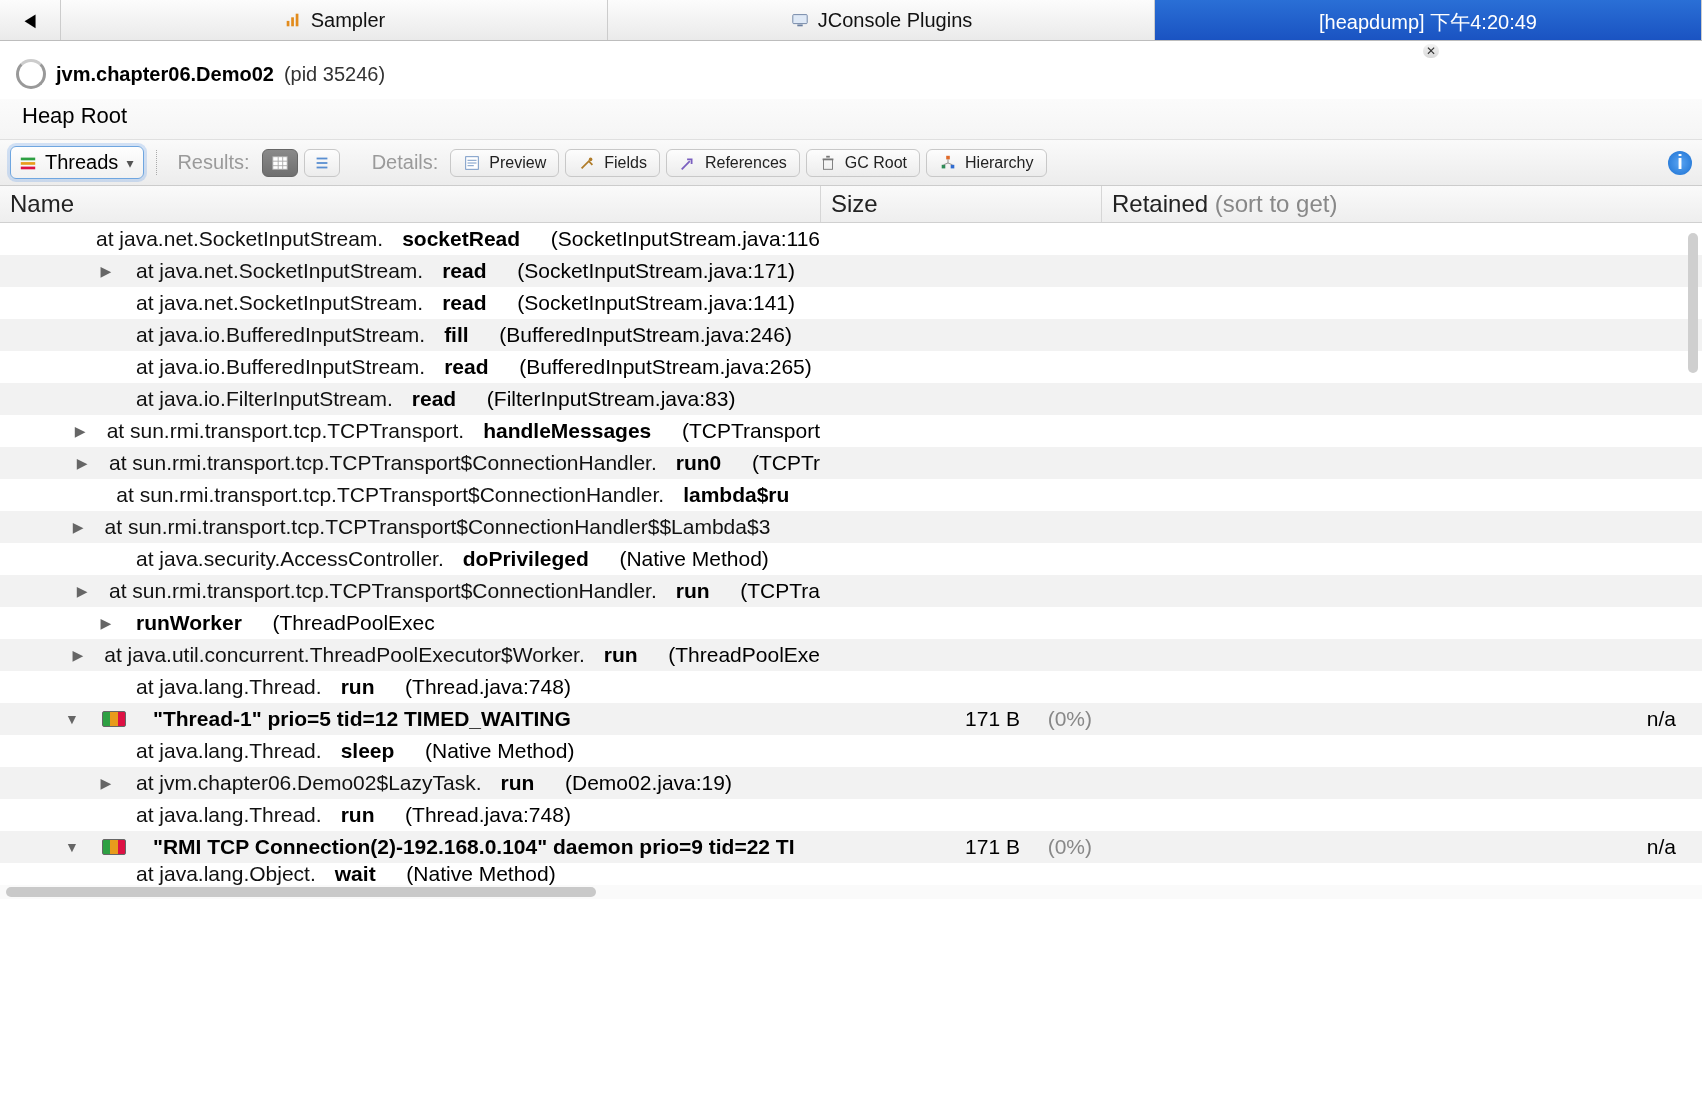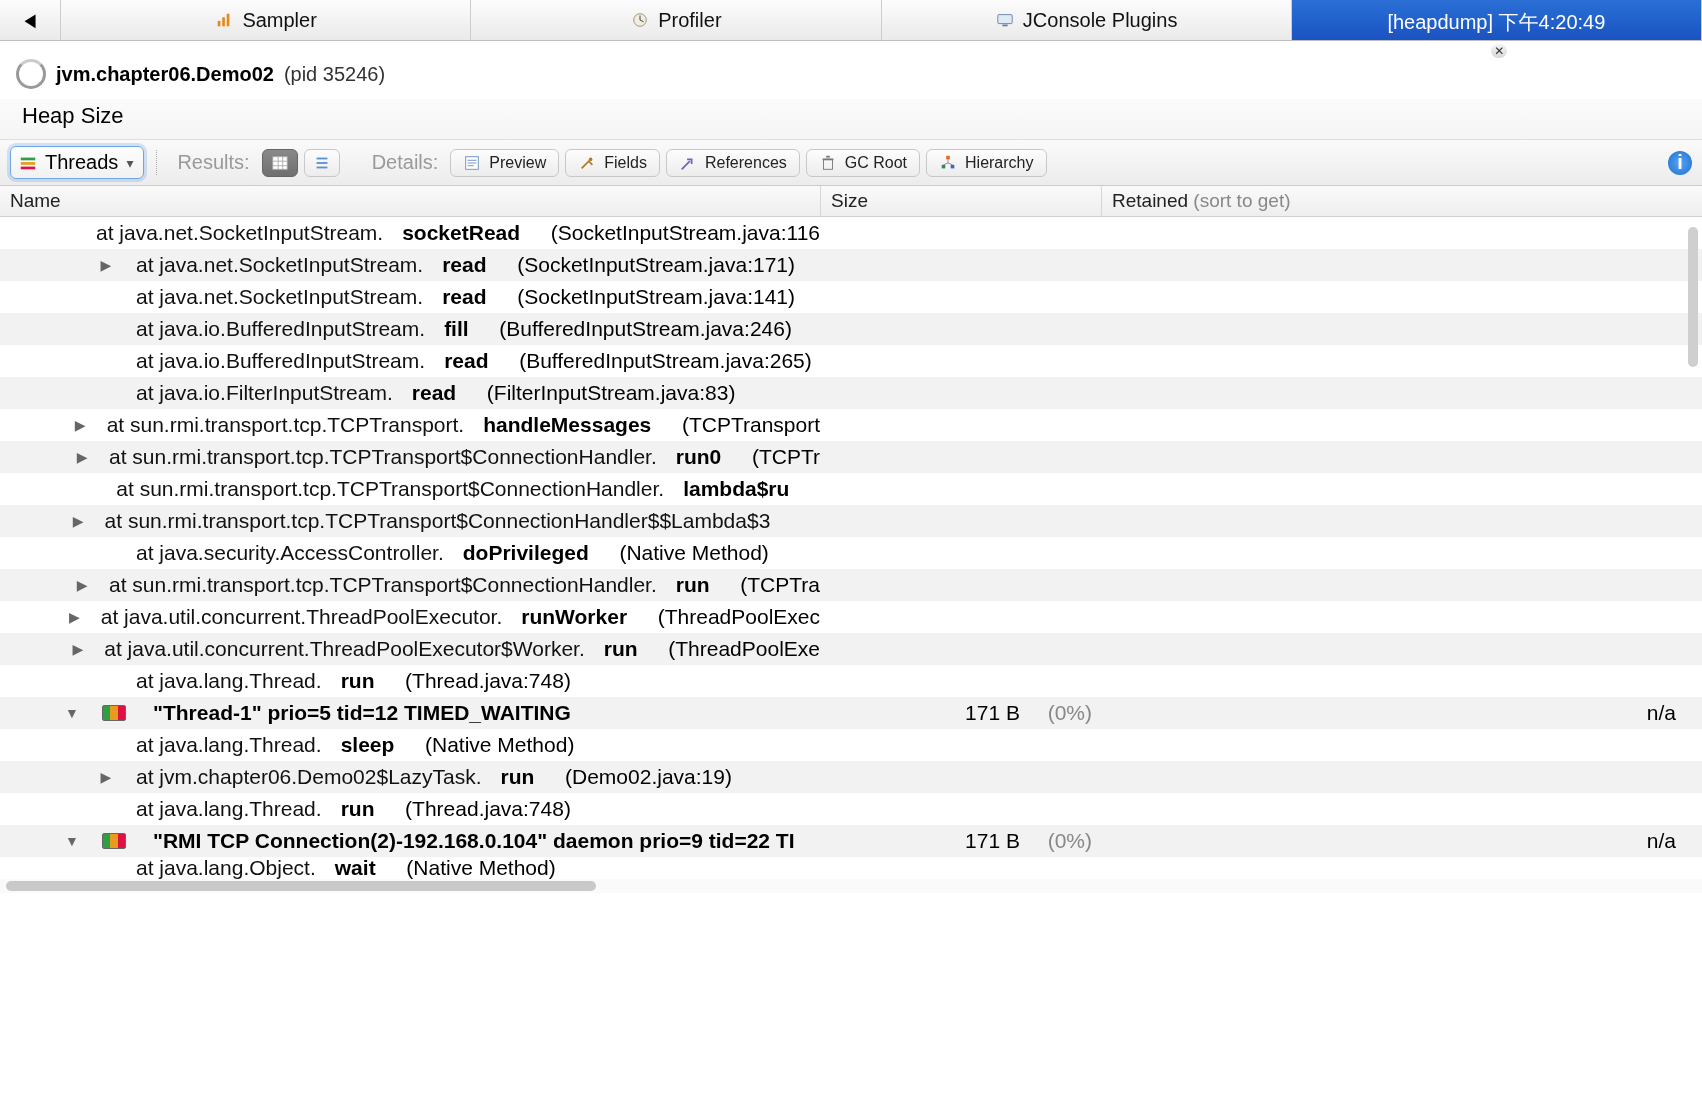--- a/index.html
+++ b/index.html
@@ -22,21 +22,21 @@
   .toolbar { display:flex; align-items:center; gap:6px; padding: 6px 10px; border-bottom:1px solid #ccc; background:linear-gradient(#fafafa,#ececec);}
   .dropdown { display:flex; align-items:center; gap:8px; border:1px solid #6fa6e0; border-radius:6px; padding:4px 10px 4px 8px; background:linear-gradient(#fefefe,#f1f1f1); box-shadow:0 0 0 3px rgba(90,150,230,0.25);}
   .dropdown .chev { font-size:14px; color:#555;}
   .sep { width:2px; align-self:stretch; margin:4px 6px; border-left:1px dotted #aaa;}
   .btn { display:flex; align-items:center; gap:8px; border:1px solid #c8c8c8; border-radius:6px; padding:4px 12px; background:linear-gradient(#fdfdfd,#ececec); font-size:16px; color:#222;}
   .btn.small { padding:4px 8px; }
   .btn.dark { background:linear-gradient(#8a8a8a,#6f6f6f); border-color:#666; }
   .label-muted { color:#9a9a9a; font-size:20px; padding:0 6px;}
   .info-badge { margin-left:auto; width:24px;height:24px;border-radius:12px;background:radial-gradient(#5aa5f3,#1a6fd1);color:#fff;display:flex;align-items:center;justify-content:center;font-weight:700;}
   
-  .grid-head { display:flex; border-bottom:1px solid #d0d0d0; background:linear-gradient(#fafafa,#eee); font-size:19px; color:#222;}
+  .grid-head { display:flex; border-bottom:1px solid #d0d0d0; background:linear-gradient(#fafafa,#eee); font-size:24px; color:#222;}
   .col-name-head { width:800px; padding:4px 10px; border-right:1px solid #d6d6d6;}
   .col-size-head { width:260px; padding:4px 10px; border-right:1px solid #d6d6d6;}
   .col-retained-head { flex:1; padding:4px 10px;}
   .muted { color:#888; }
   
   .grid-body { position:relative; font-size:21px; }
   .row { display:flex; align-items:center; height:32px; }
   .row.alt { background:#f2f2f2; }
   .row .c-name { width:800px; display:flex; align-items:center; overflow:hidden; white-space:nowrap; padding-left:20px;gap:19px; }
   .row .c-size { width:200px; text-align:right; padding-right:12px; }
@@ -70,30 +70,20 @@
           <rect x="3" y="11" width="3" height="6" fill="#e28b1c"></rect>
           <rect x="8" y="7" width="3" height="10" fill="#e28b1c"></rect>
           <rect x="13" y="3" width="3" height="14" fill="#e28b1c"></rect>
         </svg>
     </span>
     <span>Sampler</span>
   </div>
   <div class="tab">
     <span class="icon">
       <svg class="ico" viewBox="0 0 20 20">
-          <circle cx="10" cy="10" r="7" fill="#f1ede3" stroke="#9a8c63"></circle>
-          <line x1="10" y1="10" x2="10" y2="5" stroke="#333"></line>
-          <line x1="10" y1="10" x2="14" y2="12" stroke="#333"></line>
-        </svg>
-    </span>
-    <span>Profiler</span>
-  </div>
-  <div class="tab">
-    <span class="icon">
-      <svg class="ico" viewBox="0 0 20 20">
           <rect x="2" y="4" width="16" height="10" rx="1" fill="#dfe9f6" stroke="#6a7fa0"></rect>
           <rect x="7" y="15" width="6" height="2" fill="#6a7fa0"></rect>
         </svg>
     </span>
     <span>JConsole Plugins</span>
   </div>
   <div class="tab active">
     <span class="icon">
       <svg class="ico" viewBox="0 0 20 20">
           <rect x="3" y="3" width="14" height="14" rx="2" fill="#eaf3ff" stroke="#5a8fd1"></rect>
@@ -105,21 +95,21 @@
     <span>[heapdump] 下午4:20:49</span>
     <span class="close">✕</span>
   </div>
 </div>
 
 <div class="app-title">
   <div class="spinner"></div>
   <b>jvm.chapter06.Demo02</b>
   <span class="pid">(pid 35246)</span>
 </div>
-<div class="subheader">Heap Size</div>
+<div class="subheader">Heap Root</div>
 
 <div class="toolbar">
   <div class="dropdown">
     <span class="icon">
       <svg class="ico" viewBox="0 0 20 20">
           <rect x="2" y="4" width="16" height="3" fill="#2ea043"></rect>
           <rect x="2" y="9" width="16" height="3" fill="#e89b1c"></rect>
           <rect x="2" y="14" width="16" height="3" fill="#d14"></rect>
         </svg>
     </span>
@@ -344,21 +334,20 @@
           <span class="stack-loc">&nbsp;&nbsp;(TCPTra</span>
         </div>
         <div class="c-size"></div>
         <div class="c-pct"></div>
         <div class="c-retained"></div>
       </div>
       <div class="row">
         <div class="c-name">
           <span class="indent1"></span>
           <span class="expander">▶</span>
-          <span class="stack-pkg">at java.util.concurrent.ThreadPoolExecutor.</span>
           <span class="stack-method">runWorker</span>
           <span class="stack-loc">&nbsp;&nbsp;(ThreadPoolExec</span>
         </div>
         <div class="c-size"></div>
         <div class="c-pct"></div>
         <div class="c-retained"></div>
       </div>
       <div class="row alt">
         <div class="c-name">
           <span class="indent1"></span>

